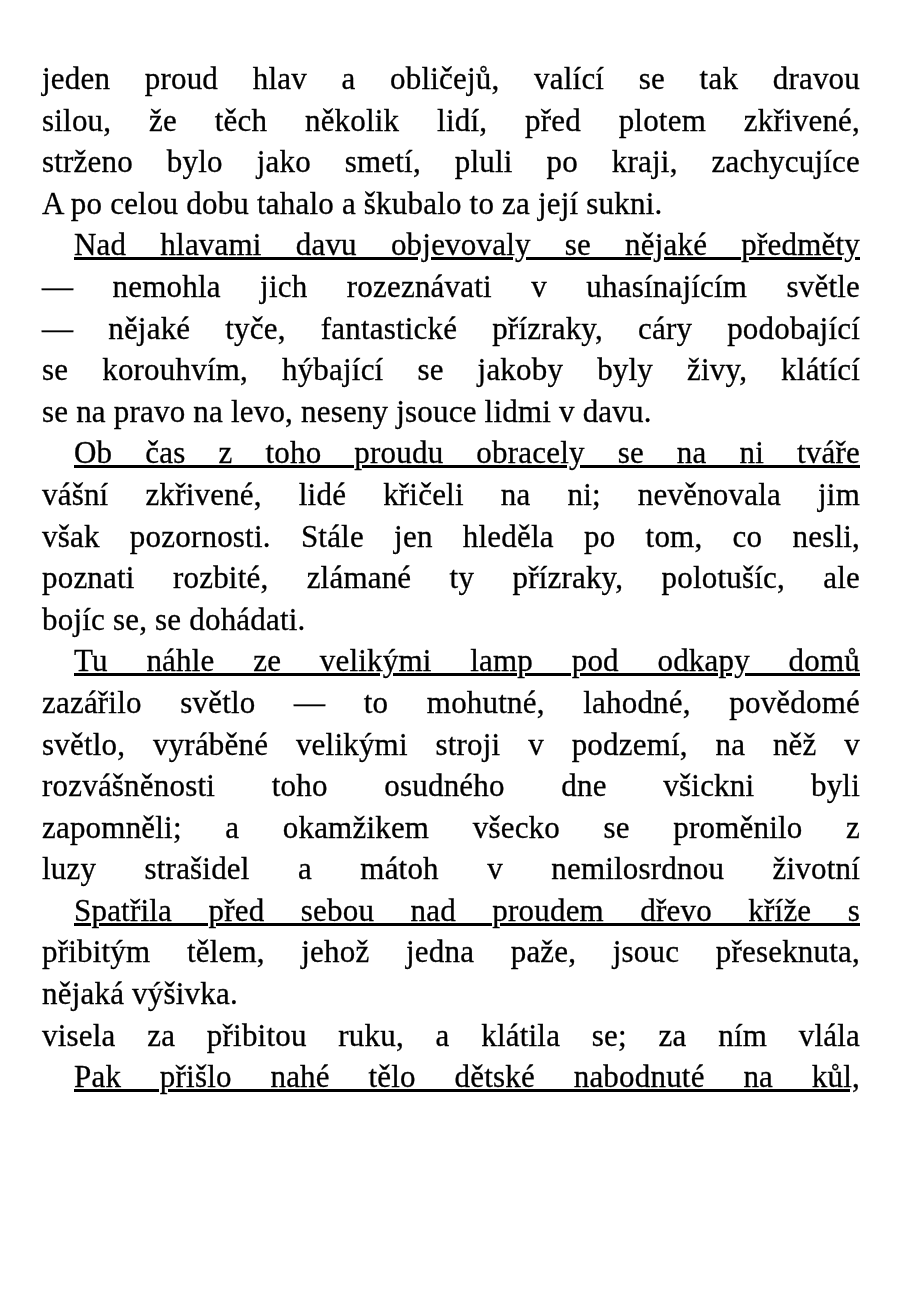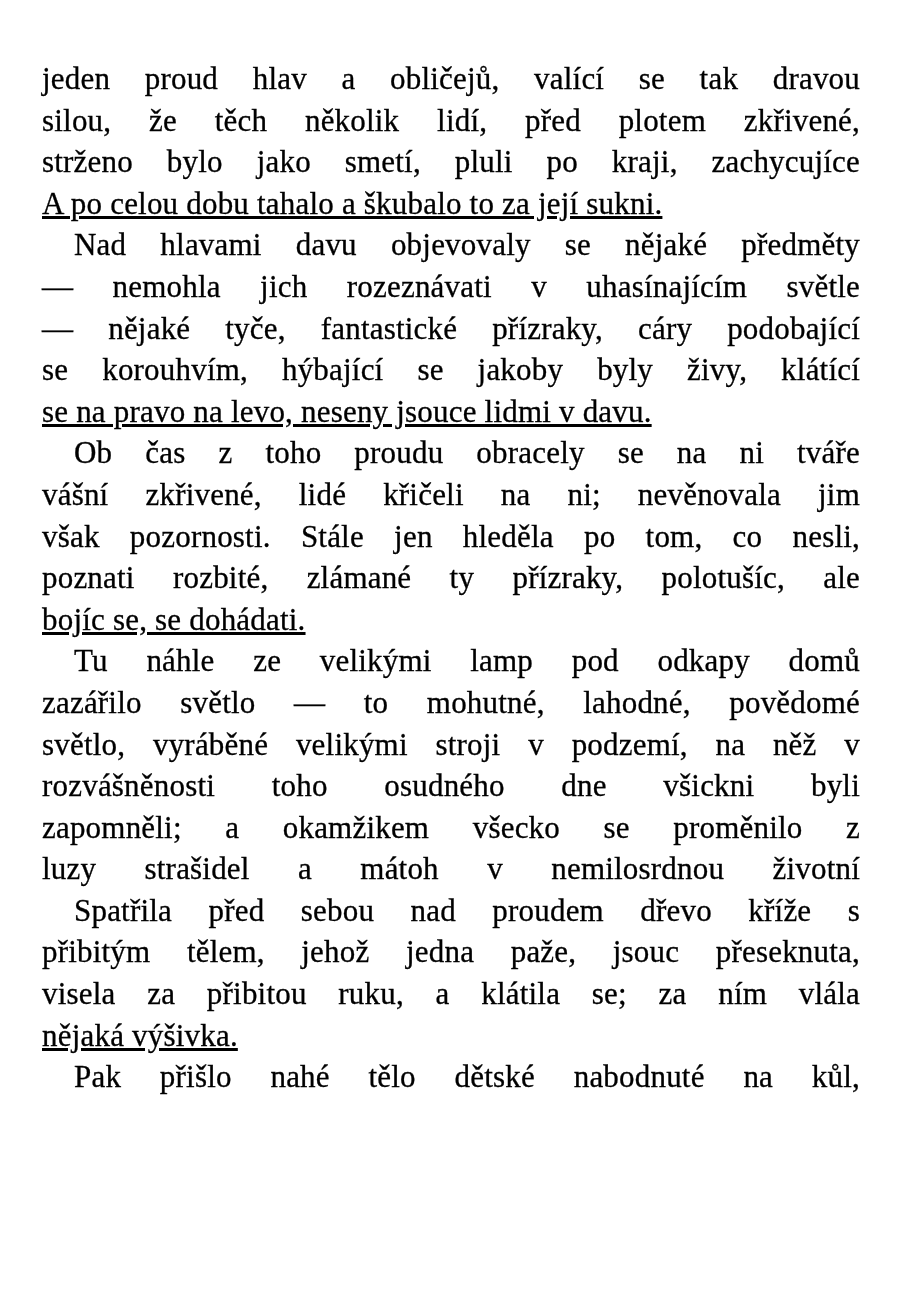--- a/index.html
+++ b/index.html
@@ -28,24 +28,24 @@
     height: 41.6px;
     white-space: nowrap;
     text-align: justify;
     text-align-last: justify;
     letter-spacing: 0.2px;
     -webkit-text-stroke: 0.3px currentColor;
   }
   .line.last {
     text-align: left;
     text-align-last: left;
-    text-decoration: underline;
   }
   .line.indent {
     text-indent: 32px;
+    text-decoration: underline;
   }
 </style>
 </head>
 <body>
 
 <div class="page">
 
   <div class="paragraph">
     <div class="line">jeden proud hlav a obličejů, valící se tak dravou</div>
     <div class="line">silou, že těch několik lidí, před plotem zkřivené,</div>
@@ -74,21 +74,21 @@
     <div class="line">zazářilo světlo — to mohutné, lahodné, povědomé</div>
     <div class="line">světlo, vyráběné velikými stroji v podzemí, na něž v</div>
     <div class="line">rozvášněnosti toho osudného dne všickni byli</div>
     <div class="line">zapomněli; a okamžikem všecko se proměnilo z</div>
     <div class="line">luzy strašidel a mátoh v nemilosrdnou životní</div>
   </div>
 
   <div class="paragraph">
     <div class="line indent">Spatřila před sebou nad proudem dřevo kříže s</div>
     <div class="line">přibitým tělem, jehož jedna paže, jsouc přeseknuta,</div>
+    <div class="line last">nějaká výšivka.</div>
     <div class="line">visela za přibitou ruku, a klátila se; za ním vlála</div>
-    <div class="line last">nějaká výšivka.</div>
   </div>
 
   <div class="paragraph">
     <div class="line indent">Pak přišlo nahé tělo dětské nabodnuté na kůl,</div>
   </div>
 
 </div>
 
 </body></html>

